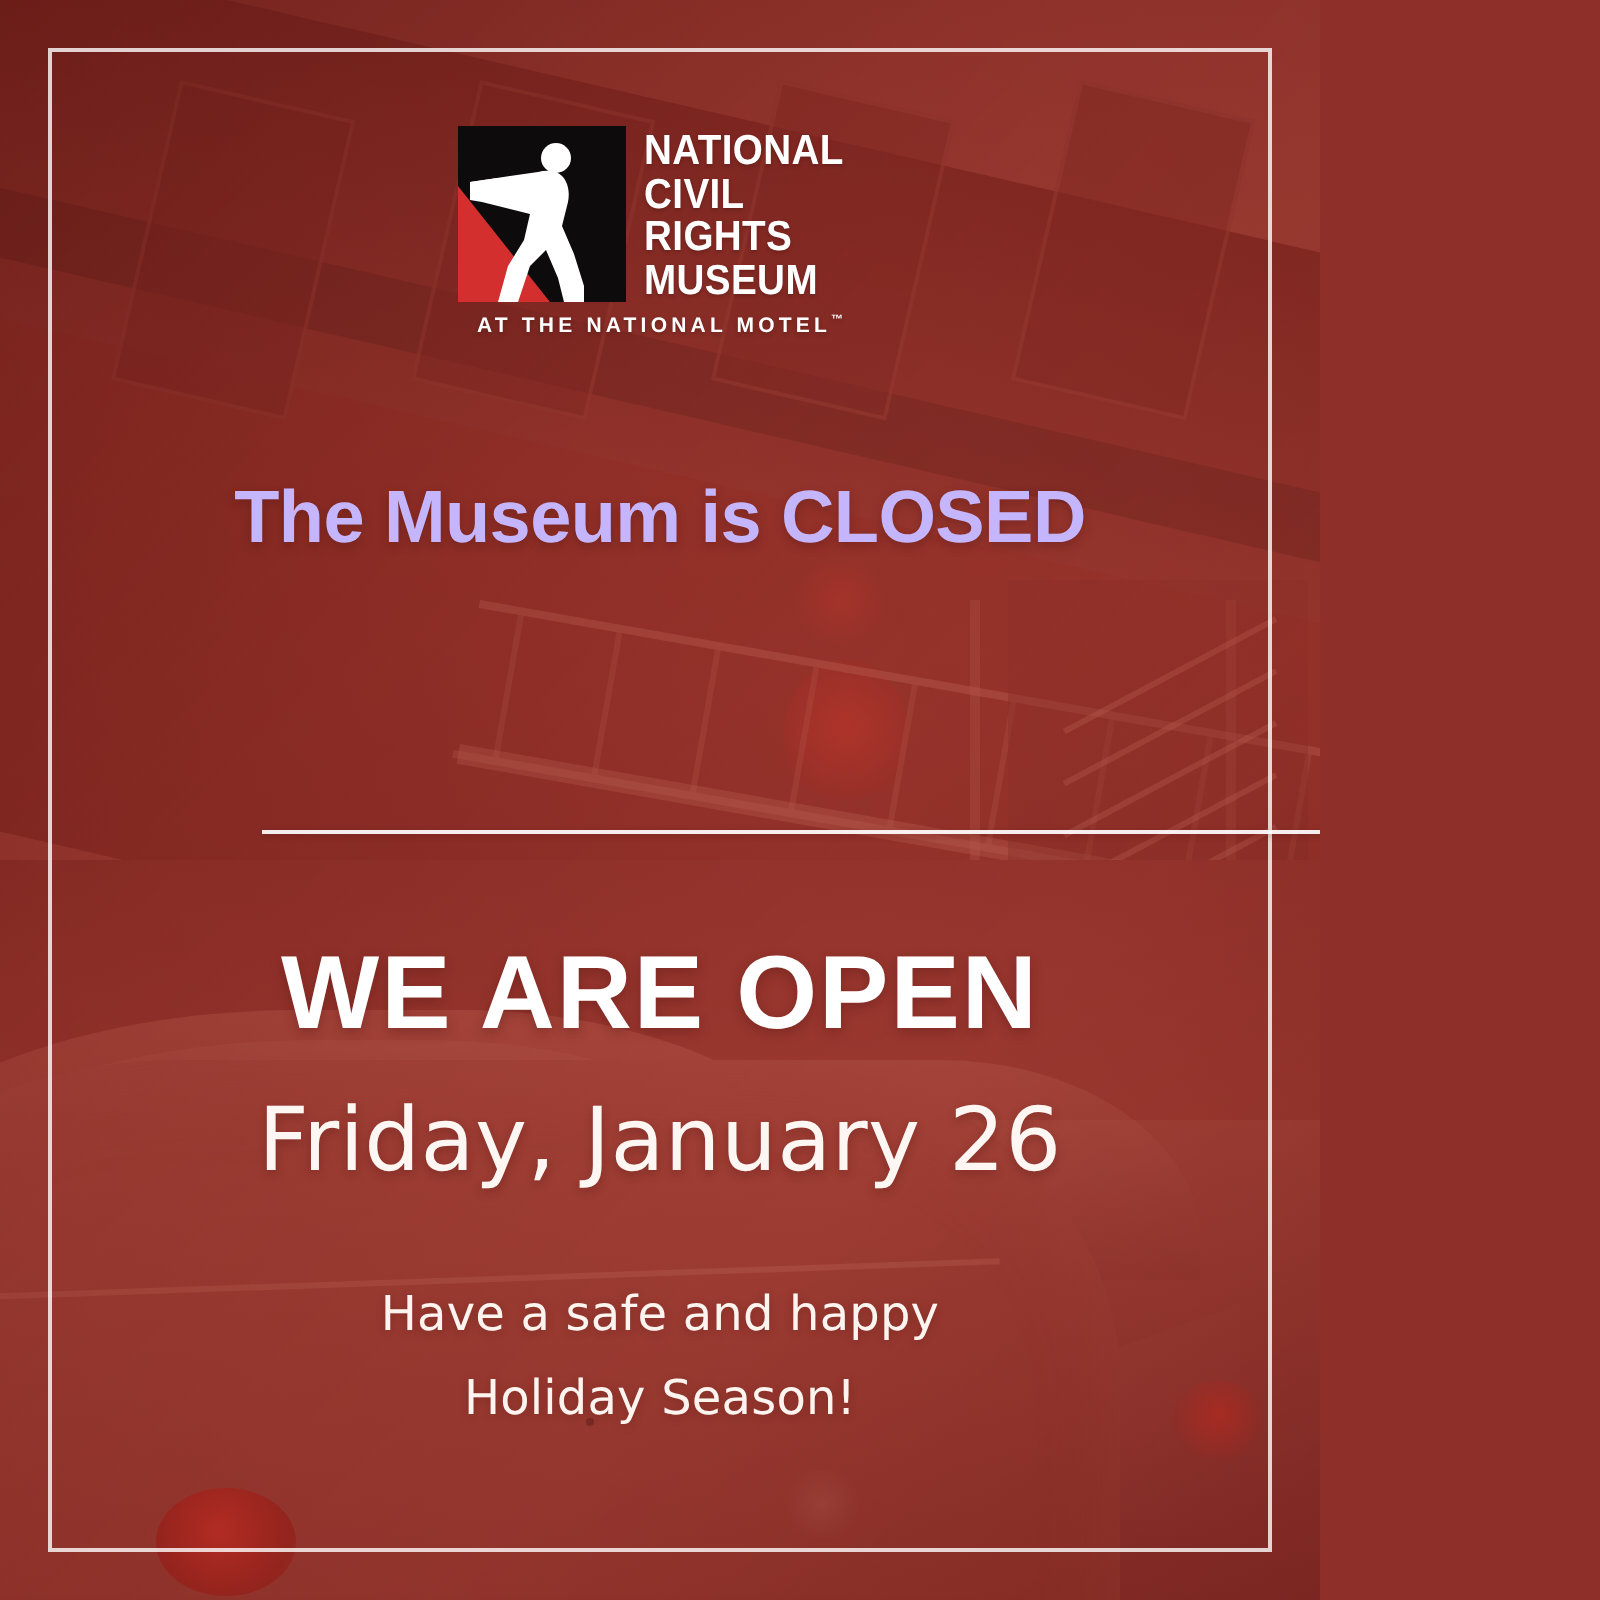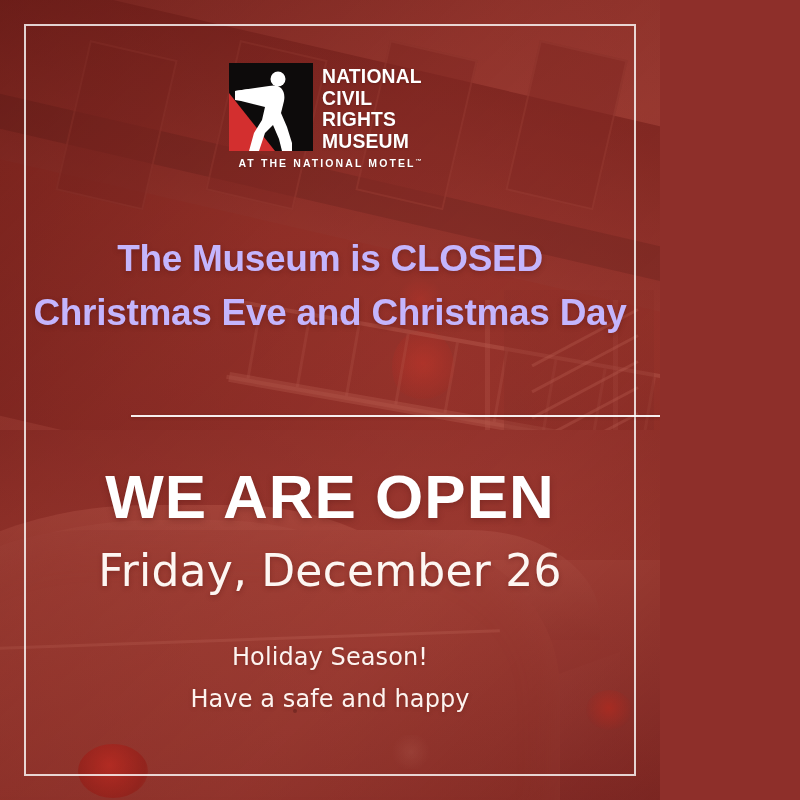--- a/index.html
+++ b/index.html
@@ -220,21 +220,21 @@
     position:absolute;left:131px;top:415px;width:539px;height:2px;
     background:rgba(255,255,255,.92);
     box-shadow:0 1px 3px rgba(80,20,16,.30);
   }
 
   
   .open-title{
     position:absolute;left:0;right:0;top:462px;text-align:center;
     color:#ffffff;
     font-family:"Liberation Sans",sans-serif;
-    font-weight:bold;font-size:62px;line-height:70px;letter-spacing:1px;
+    font-weight:bold;font-size:52px;line-height:70px;letter-spacing:1px;
     text-shadow:0 2px 6px rgba(80,20,16,.35);
   }
   .open-date{
     position:absolute;left:0;right:0;top:545px;text-align:center;
     color:#fdf6f2;
     font-family:"DejaVu Sans",sans-serif;
     font-weight:normal;font-size:44px;line-height:52px;letter-spacing:.2px;
     text-shadow:0 2px 5px rgba(80,20,16,.32);
   }
 
@@ -351,27 +351,26 @@
             <span>RIGHTS</span>
             <span>MUSEUM</span>
           </div>
         </div>
         <div class="logo-tagline"><span>AT THE NATIONAL MOTEL</span><sup>™</sup></div>
       </div>
     </div>
 
     <div class="headline">
       <div>The Museum is CLOSED</div>
-      <div class="l2">Christmas Eve and Christmas Day</div>
     </div>
 
     <div class="divider"></div>
 
     <div class="open-title">WE ARE OPEN</div>
-    <div class="open-date">Friday, December 26</div>
+    <div class="open-date">Friday, January 26</div>
 
     <div class="closing">
+      <div>Have a safe and happy</div>
       <div>Holiday Season!</div>
-      <div>Have a safe and happy</div>
     </div>
 
   </div>
 </div>
 
 </body></html>

